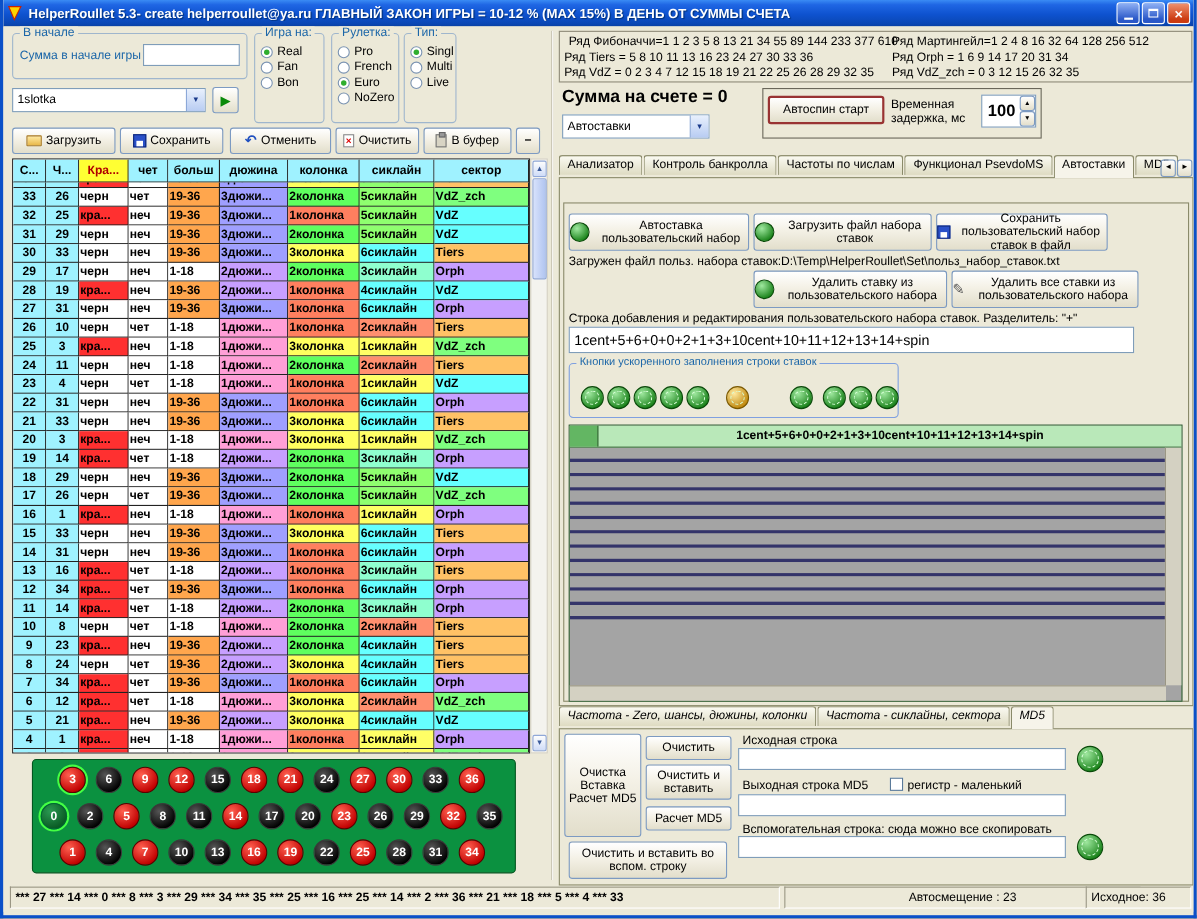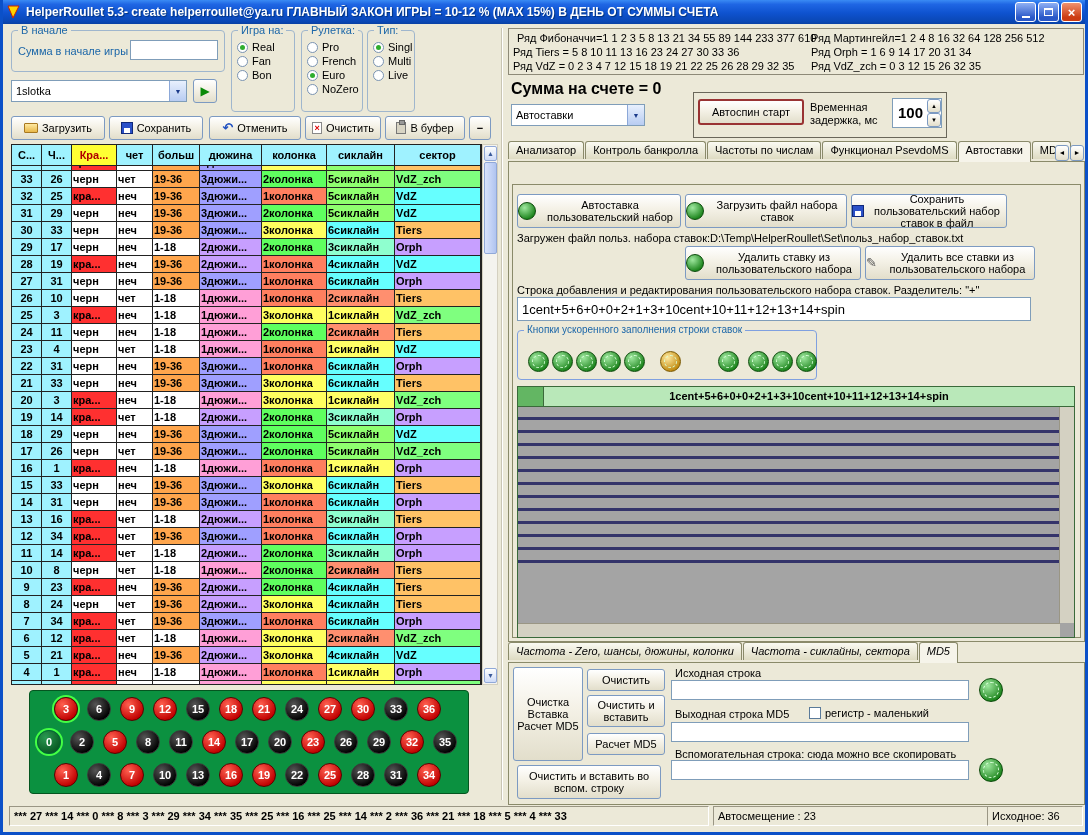--- a/index.html
+++ b/index.html
@@ -621,21 +621,21 @@
       <span class="series-line" style="left:302px;top:17px;">Ряд Orph = 1 6 9 14 17 20 31 34</span>
       <span class="series-line" style="left:302px;top:31px;">Ряд VdZ_zch = 0 3 12 15 26 32 35</span>
     </div>
 
     <span class="abs" style="left:508px;top:56px;font-size:16px;font-weight:bold;">Сумма на счете = 0</span>
     <div class="combo" style="left:508px;top:80px;width:134px;height:22px;">
       <span class="ctext">Автоставки</span>
       <span class="combo-arrow">▼</span>
     </div>
 
-    <div class="abs" style="left:690px;top:68px;width:254px;height:46px;border:1px solid #6a675a;">
+    <div class="abs" style="left:690px;top:56px;width:254px;height:46px;border:1px solid #6a675a;">
       <div class="btn abs" style="left:4px;top:6px;width:106px;height:26px;border:2px solid #993333;">
         <span>Автоспин старт</span>
       </div>
       <span class="abs two-line" style="left:116px;top:8px;width:80px;">Временная задержка, мс</span>
       <div class="abs" style="left:198px;top:5px;width:50px;height:30px;background:#fff;border:1px solid #7f9db9;font-size:15px;font-weight:bold;padding:5px 0 0 5px;">100</div>
       <div class="abs" style="left:233px;top:6px;width:14px;height:14px;">
         <div class="btn" style="width:14px;height:14px;font-size:6px;">
             <span>▲</span>
           </div>
       </div>
@@ -757,16 +757,16 @@
 
     <span class="abs" style="left:672px;top:684px;">Выходная строка MD5</span>
     <span class="abs" style="left:806px;top:683px;"><span class="chk"></span><span>регистр  -  маленький</span></span>
     <input class="input abs" style="left: 668px; top: 698px; width: 298px; height: 20px;" value="">
 
     <span class="abs" style="left:672px;top:724px;">Вспомогательная строка: сюда можно все скопировать</span>
     <input class="input abs" style="left: 668px; top: 736px; width: 298px; height: 20px;" value="">
     <div class="chip" style="left:976px;top:734px;width:24px;height:24px;"></div>
 
     <div class="scell" style="left:6px;top:782px;width:700px;font-weight:bold;">*** 27 *** 14 *** 0 *** 8 *** 3 *** 29 *** 34 *** 35 *** 25 *** 16 *** 25 *** 14 *** 2 *** 36 *** 21 *** 18 *** 5 *** 4 *** 33</div>
-    <div class="scell" style="left:710px;top:782px;width:324px;">Автосмещение : 23</div>
+    <div class="scell" style="left:710px;top:782px;width:324px;text-align:center;">Автосмещение : 23</div>
     <div class="scell" style="left:984px;top:782px;width:96px;">Исходное: 36</div>
   </div>
 </div>
 
 </body></html>

